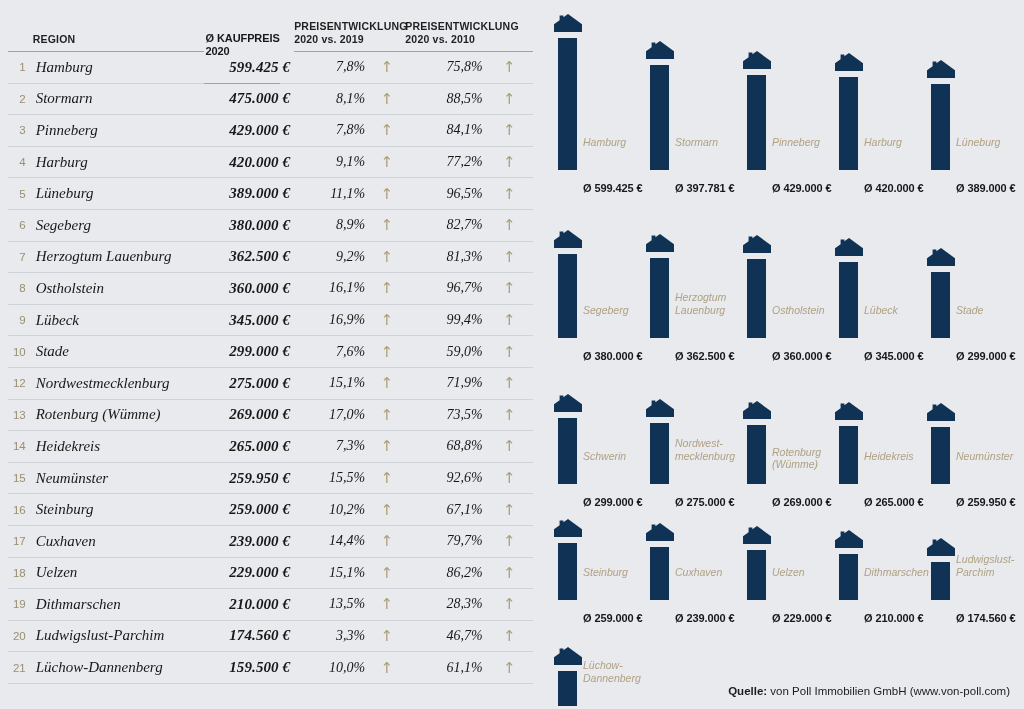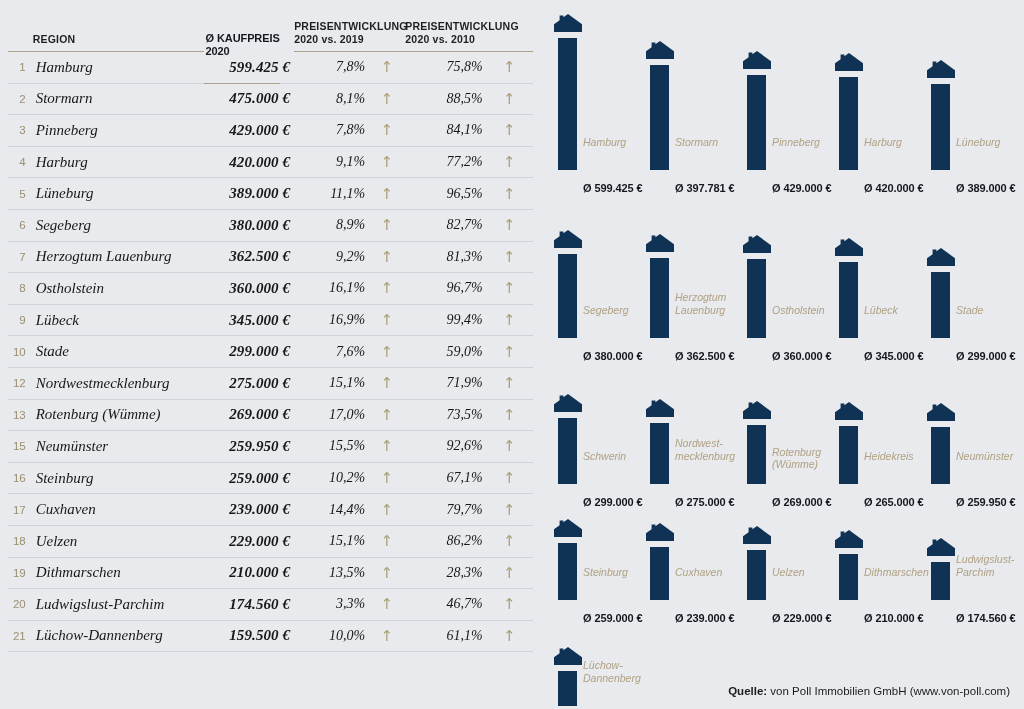--- a/index.html
+++ b/index.html
@@ -259,20 +259,29 @@
           <tr>
             <td class="num">13</td>
             <td class="region">Rotenburg (Wümme)</td>
             <td class="price">269.000 €</td>
             <td class="pct">17,0%</td>
             <td class="arr">↑</td>
             <td class="pct">73,5%</td>
             <td class="arr">↑</td>
           </tr>
           <tr>
+            <td class="num">14</td>
+            <td class="region">Heidekreis</td>
+            <td class="price">265.000 €</td>
+            <td class="pct">7,3%</td>
+            <td class="arr">↑</td>
+            <td class="pct">68,8%</td>
+            <td class="arr">↑</td>
+          </tr>
+          <tr>
             <td class="num">15</td>
             <td class="region">Neumünster</td>
             <td class="price">259.950 €</td>
             <td class="pct">15,5%</td>
             <td class="arr">↑</td>
             <td class="pct">92,6%</td>
             <td class="arr">↑</td>
           </tr>
           <tr>
             <td class="num">16</td>

